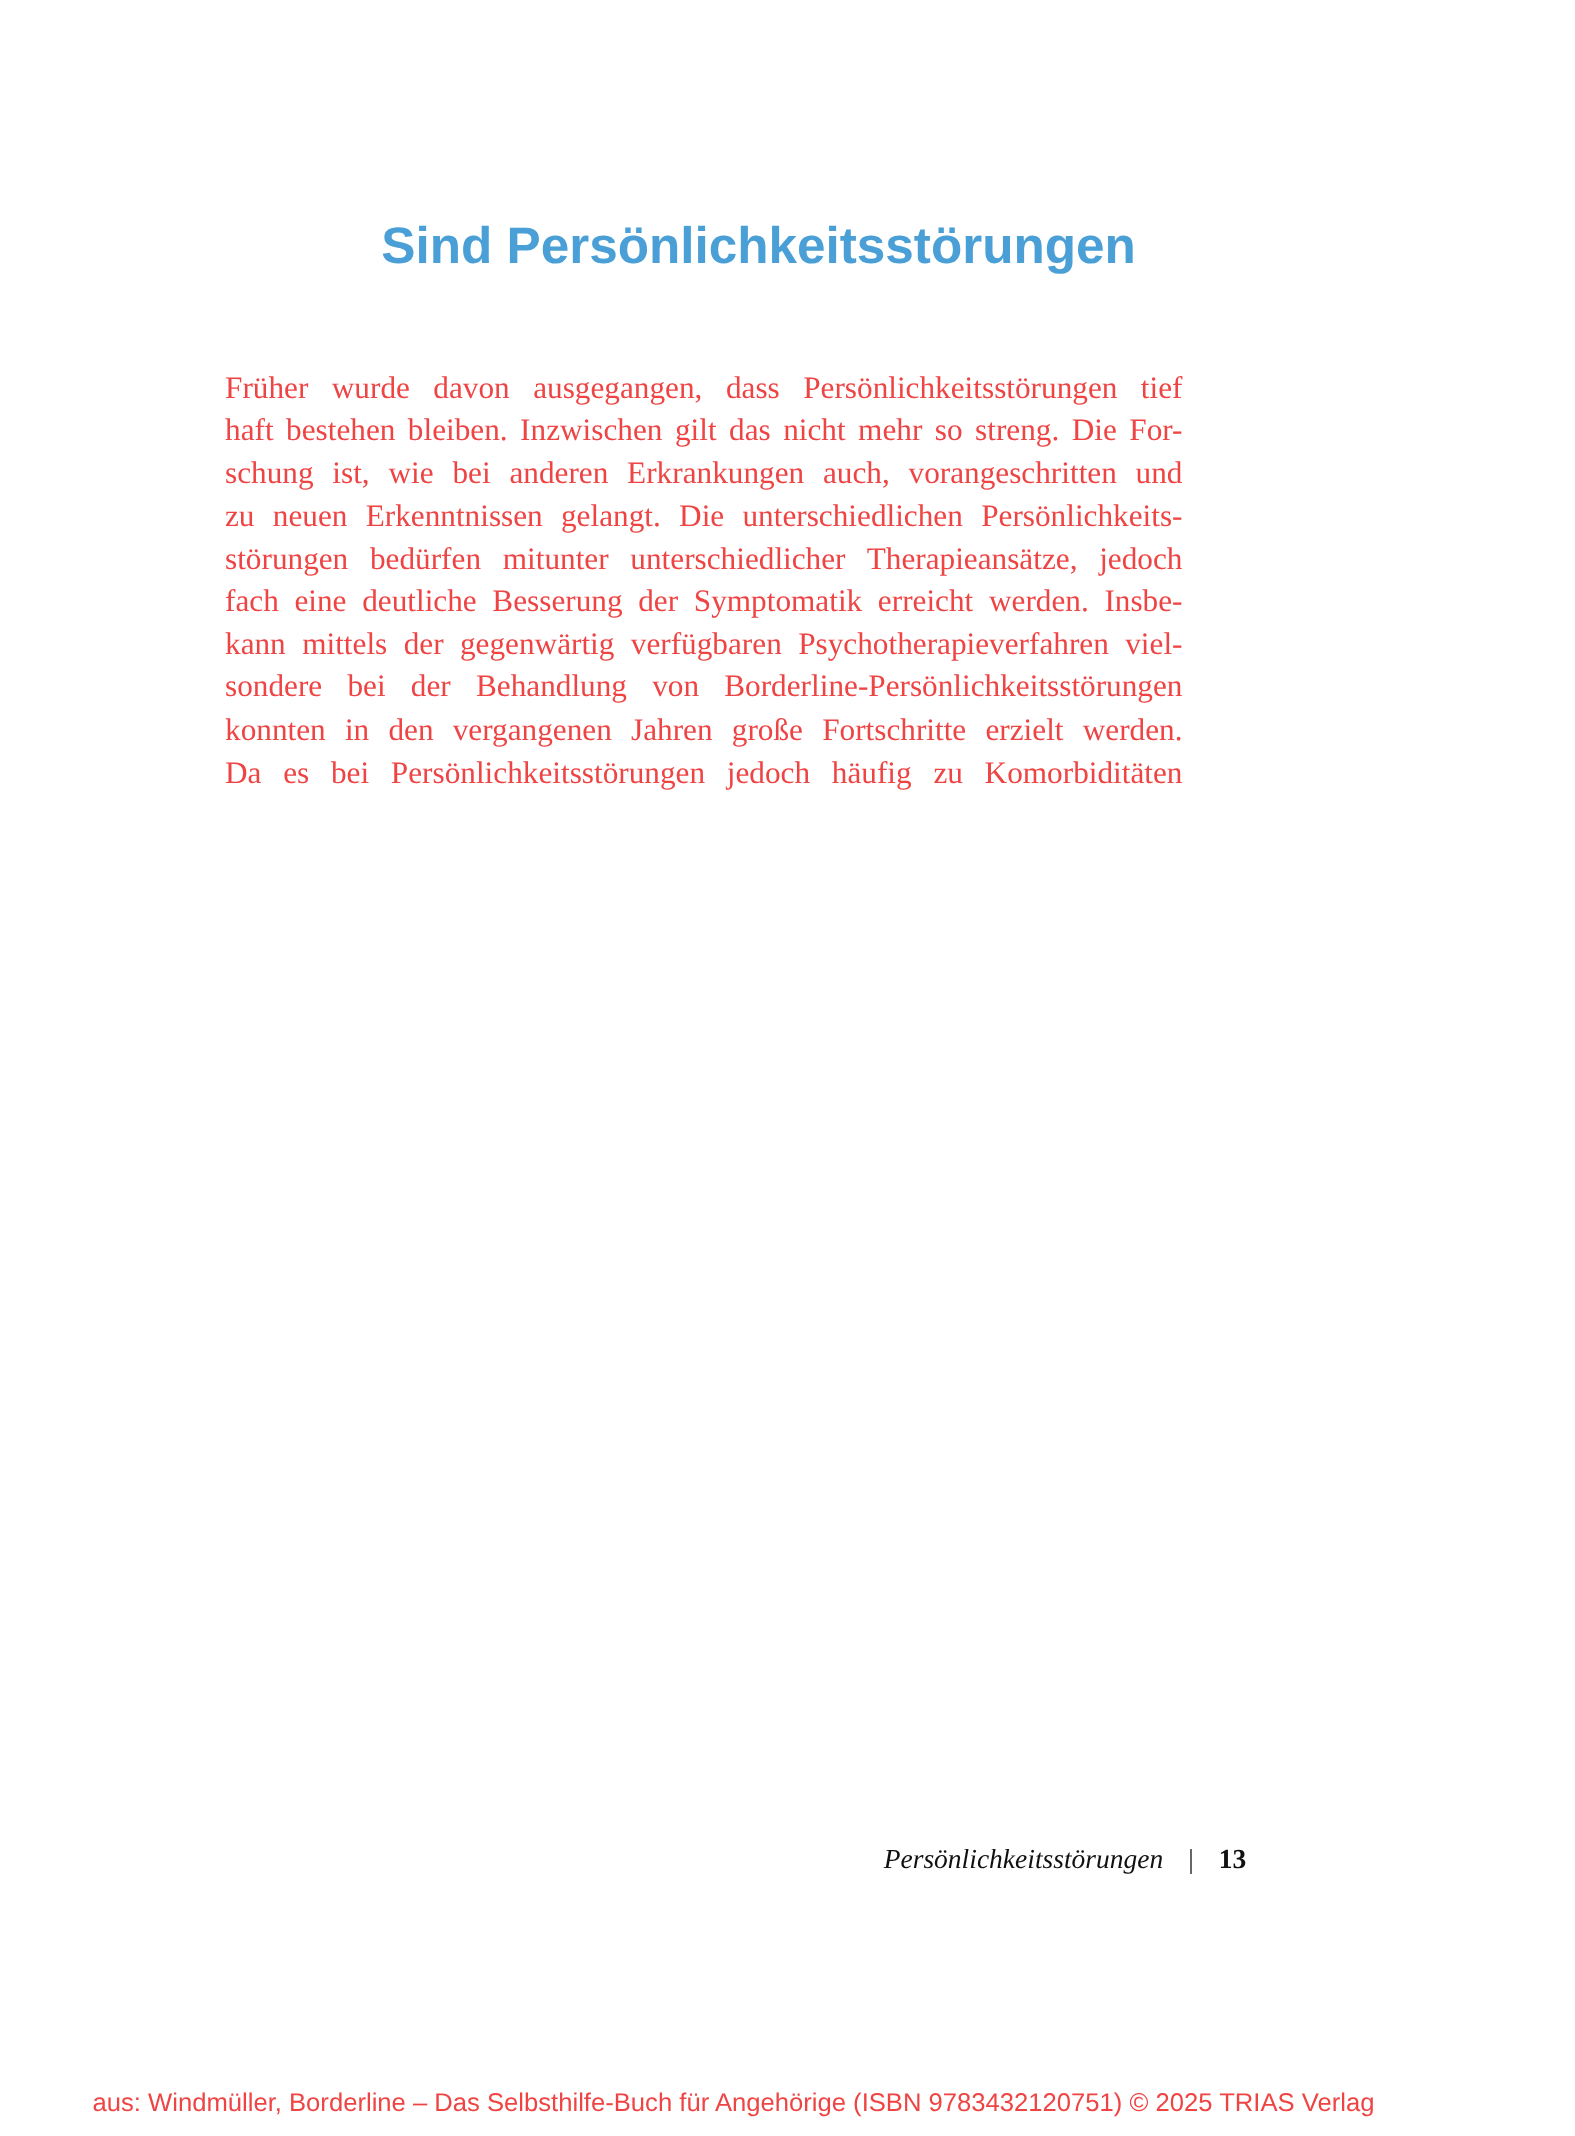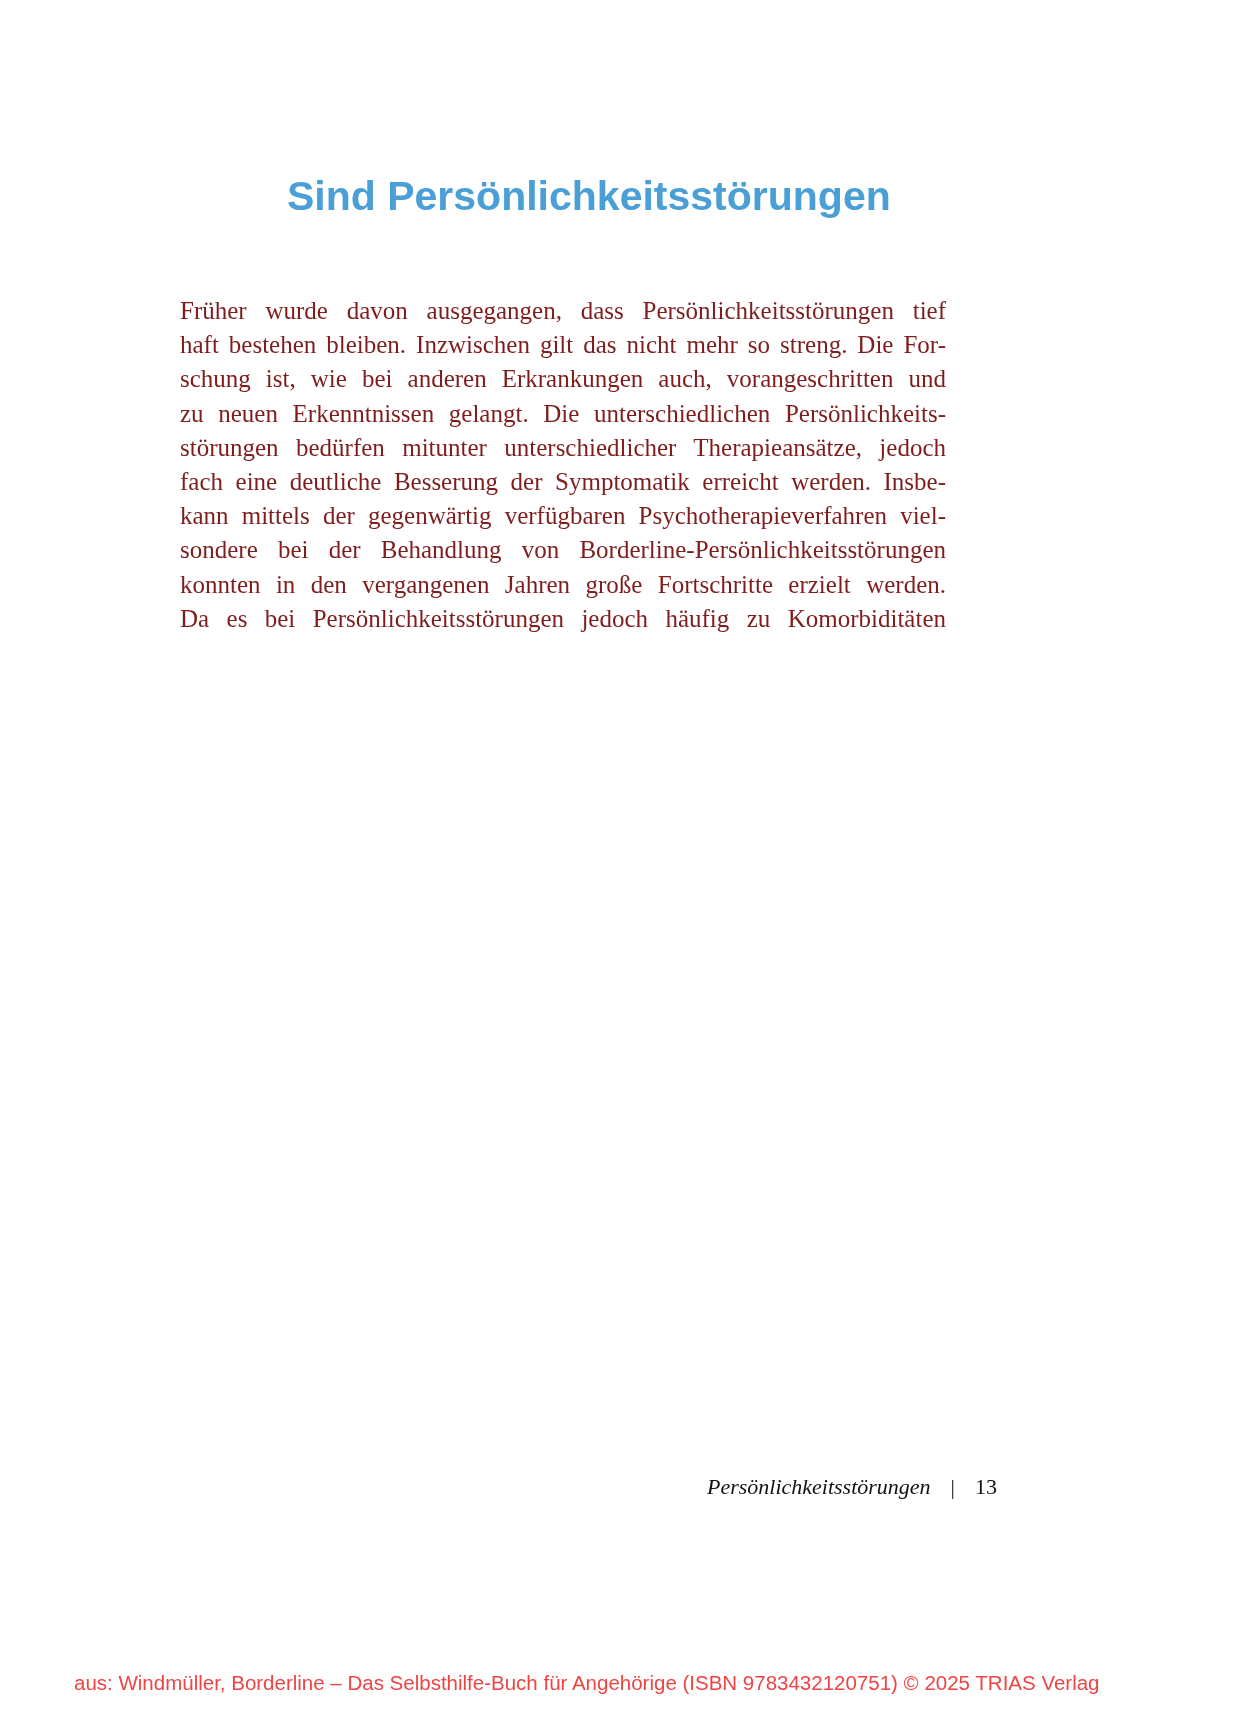--- a/index.html
+++ b/index.html
@@ -16,29 +16,29 @@
     position: absolute;
     left: 287px;
     top: 172px;
     margin: 0;
     font-family: "Liberation Sans", sans-serif;
     font-weight: bold;
     font-size: 41px;
     line-height: 49px;
     color: #4aa0d6;
   }
-  .heading-line { display: block; }
+  .heading-line { display: block; margin-left: 18px; }
   .body-block {
     position: absolute;
     left: 180px;
     top: 294px;
     width: 766px;
     font-size: 25px;
     line-height: 34.2px;
-    color: #7f1d1d;
+    color: #ef4444;
   }
   .body-line {
     text-align: justify;
     text-align-last: justify;
   }
   .body-line.last {
     text-align-last: left;
   }
   .footer {
     position: absolute;
@@ -52,21 +52,21 @@
     font-style: italic;
     font-weight: normal;
   }
   .footer-sep {
     display: inline-block;
     margin: 0 20px;
     font-weight: normal;
     color: #222222;
   }
   .page-number {
-    font-weight: normal;
+    font-weight: bold;
   }
   .credit {
     position: absolute;
     left: 74px;
     top: 1671px;
     font-family: "Liberation Sans", sans-serif;
     font-size: 20.5px;
     color: #ef4444;
     white-space: nowrap;
   }

